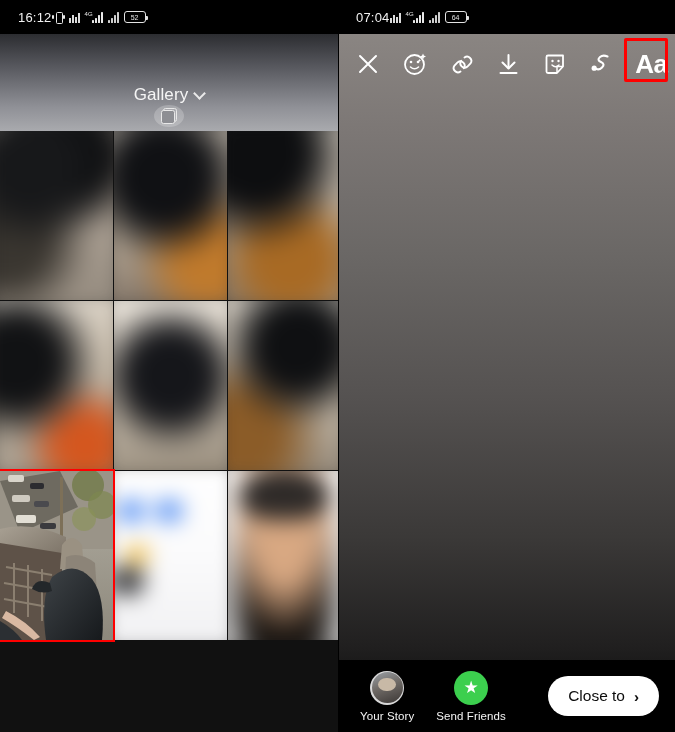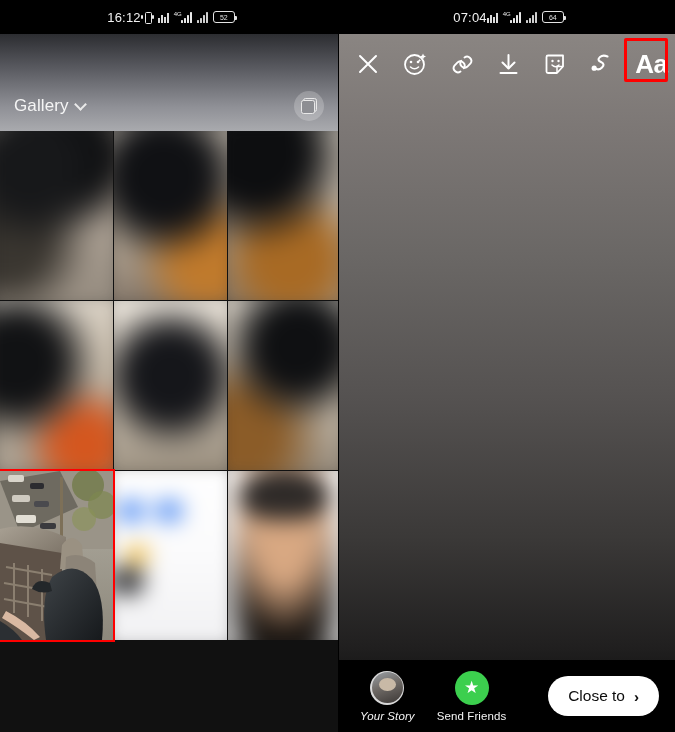--- a/index.html
+++ b/index.html
@@ -13,21 +13,21 @@
 
   
   .panel { position: relative; height: 732px; overflow: hidden; background: #000; }
   .panel-left  { width: 338px; }
   .panel-right { width: 337px; }
 
   
   .statusbar {
     position: absolute; top: 0; left: 0; right: 0; height: 34px;
     background: #000; color: #fff;
-    display: flex; align-items: center; justify-content: center;
+    display: flex; align-items: center; justify-content: flex-start;
     padding: 0 14px 0 18px; z-index: 50;
   }
   .status-time { font-size: 13px; font-weight: 500; letter-spacing: .2px; color: #f2f2f2; }
   .status-icons { display: flex; align-items: center; gap: 5px; }
   .si { display: block; }
 
   
   .bars { display: flex; align-items: flex-end; gap: 1px; height: 11px; }
   .bars i { display: block; width: 2px; background: #e9e9e9; border-radius: .5px; }
   .bars i:nth-child(1) { height: 3px; }
@@ -68,20 +68,21 @@
   
   .gallery-top {
     position: absolute; top: 34px; left: 0; right: 0; height: 97px;
     background: linear-gradient(to bottom, #2c2d31 0%, #595a60 35%, #8f9096 75%, #a9aaae 100%);
     z-index: 20;
   }
   .gallery-bar {
     position: absolute; left: 0; right: 0; bottom: 0; height: 46px;
     display: flex; align-items: center; justify-content: space-between;
     padding: 0 14px 4px 14px;
+    flex-direction: column;
   }
   .gallery-label { display: flex; align-items: center; gap: 7px; }
   .gallery-label .txt { color: #f5f5f5; font-size: 17px; font-weight: 400; letter-spacing: .1px; }
   .chev-down {
     width: 9px; height: 9px; border-right: 2px solid #eaeaea; border-bottom: 2px solid #eaeaea;
     transform: rotate(45deg); margin-top: -4px;
   }
   .multi-btn {
     width: 30px; height: 30px; border-radius: 50%;
     background: rgba(255,255,255,.22);
@@ -426,21 +427,21 @@
 
       <div class="tool" style="margin-left:2px;">
         <span class="aa-wrap">
           <span class="aa-txt">Aa</span>
           <span class="aa-highlight"></span>
         </span>
       </div>
     </div>
 
     <div class="bottom-bar">
-      <div class="dest" style="margin-left:22px;font-style:italic;">
+      <div class="dest" style="margin-left:22px;">
         <span class="avatar-ring">
             <span class="avatar-img"></span>
           </span>
         <span class="dest-label">Your Story</span>
       </div>
 
       <div class="dest" style="margin-left:22px;">
         <span class="cf-circle">
             <span class="star">★</span>
           </span>

